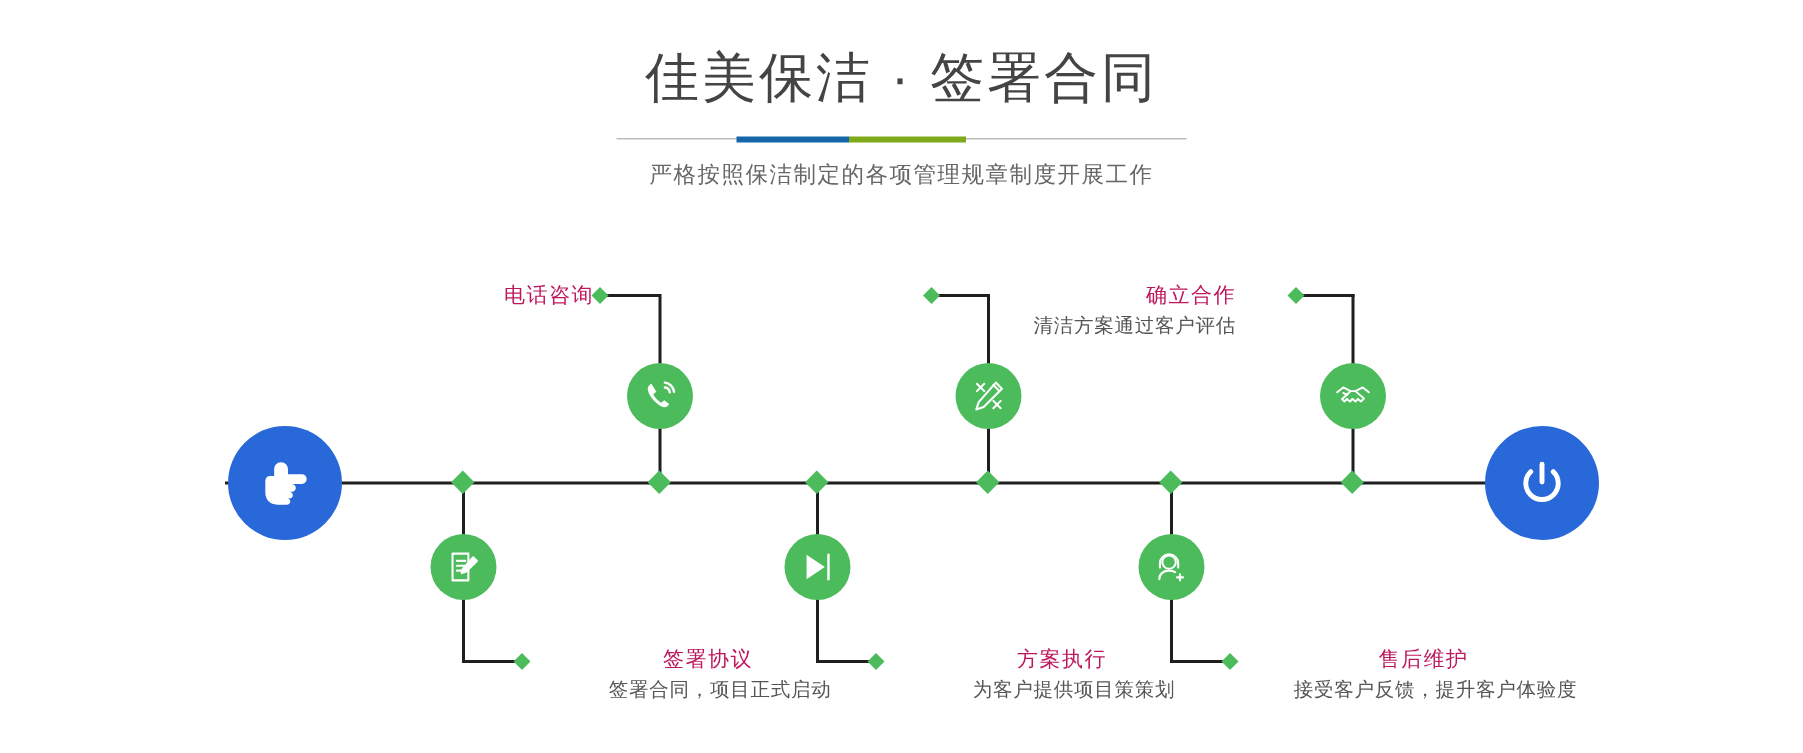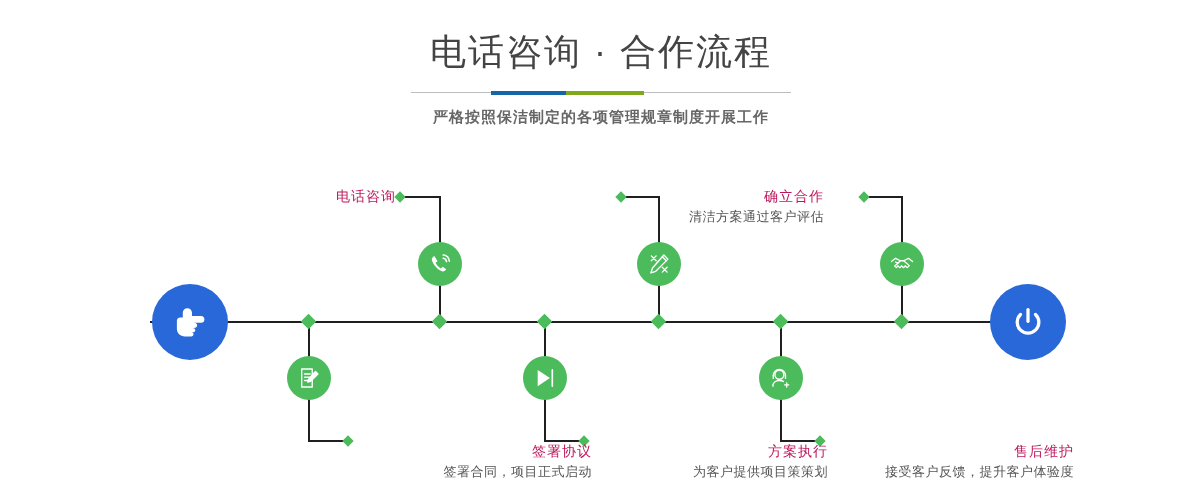--- a/index.html
+++ b/index.html
@@ -66,21 +66,20 @@
     width: 78px;
     height: 4px;
     background: #7fa81a;
   }
   #subtitle {
     font-size: 15px;
     line-height: 22px;
     color: #666666;
     margin: 8px 0 0 0;
     letter-spacing: 1px;
-    font-weight: bold;
   }
 
   
   #axis {
     position: absolute;
     left: 150px;
     top: 321px;
     width: 902px;
     height: 2px;
     background: #1f1f1f;
@@ -159,31 +158,31 @@
     color: #be185d;
     letter-spacing: 1px;
   }
   .label .sub {
     font-size: 13px;
     line-height: 20px;
     color: #555555;
     letter-spacing: 0.5px;
   }
   .label.top { text-align: right; }
-  .label.bottom { text-align: right; margin-top: 12px; }
+  .label.bottom { text-align: center; }
   .label.bottom .sub { padding-left: 16px; }
   .label.top .sub { padding-right: 0px; }
 </style>
 </head>
 <body>
 
 <div id="stage">
 
   <div id="header">
-    <h1 id="main-title">电话咨询 · 合作流程</h1>
+    <h1 id="main-title">佳美保洁 · 签署合同</h1>
     <div id="divider">
       <div class="rule"></div>
       <div class="seg-blue"></div>
       <div class="seg-green"></div>
     </div>
     <p id="subtitle">严格按照保洁制定的各项管理规章制度开展工作</p>
   </div>
 
   <div id="axis"></div>
 

